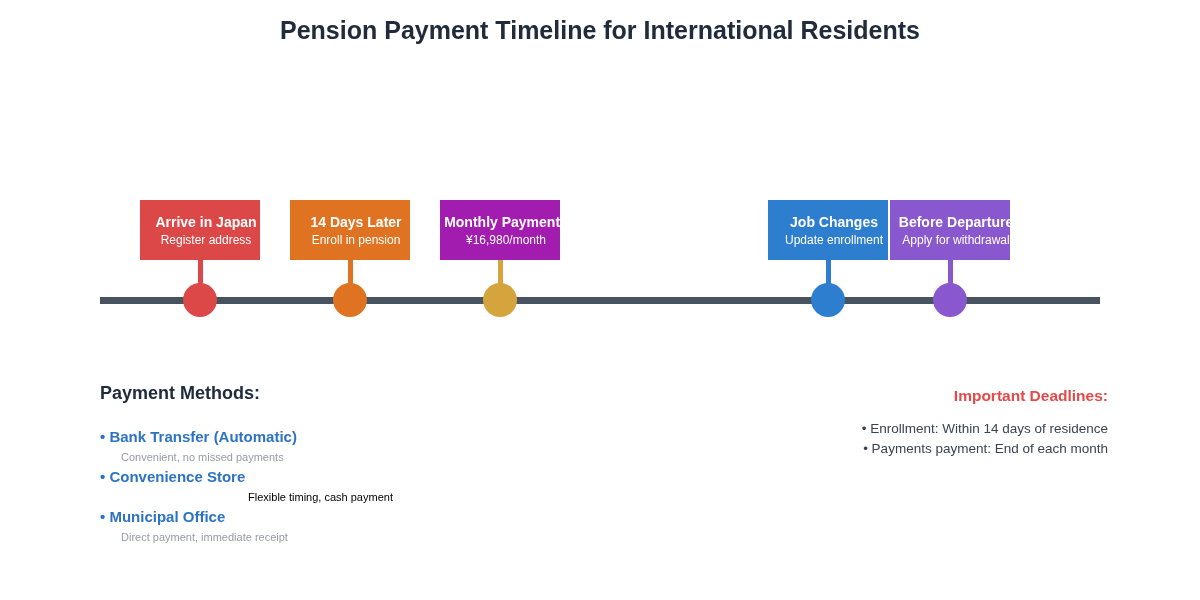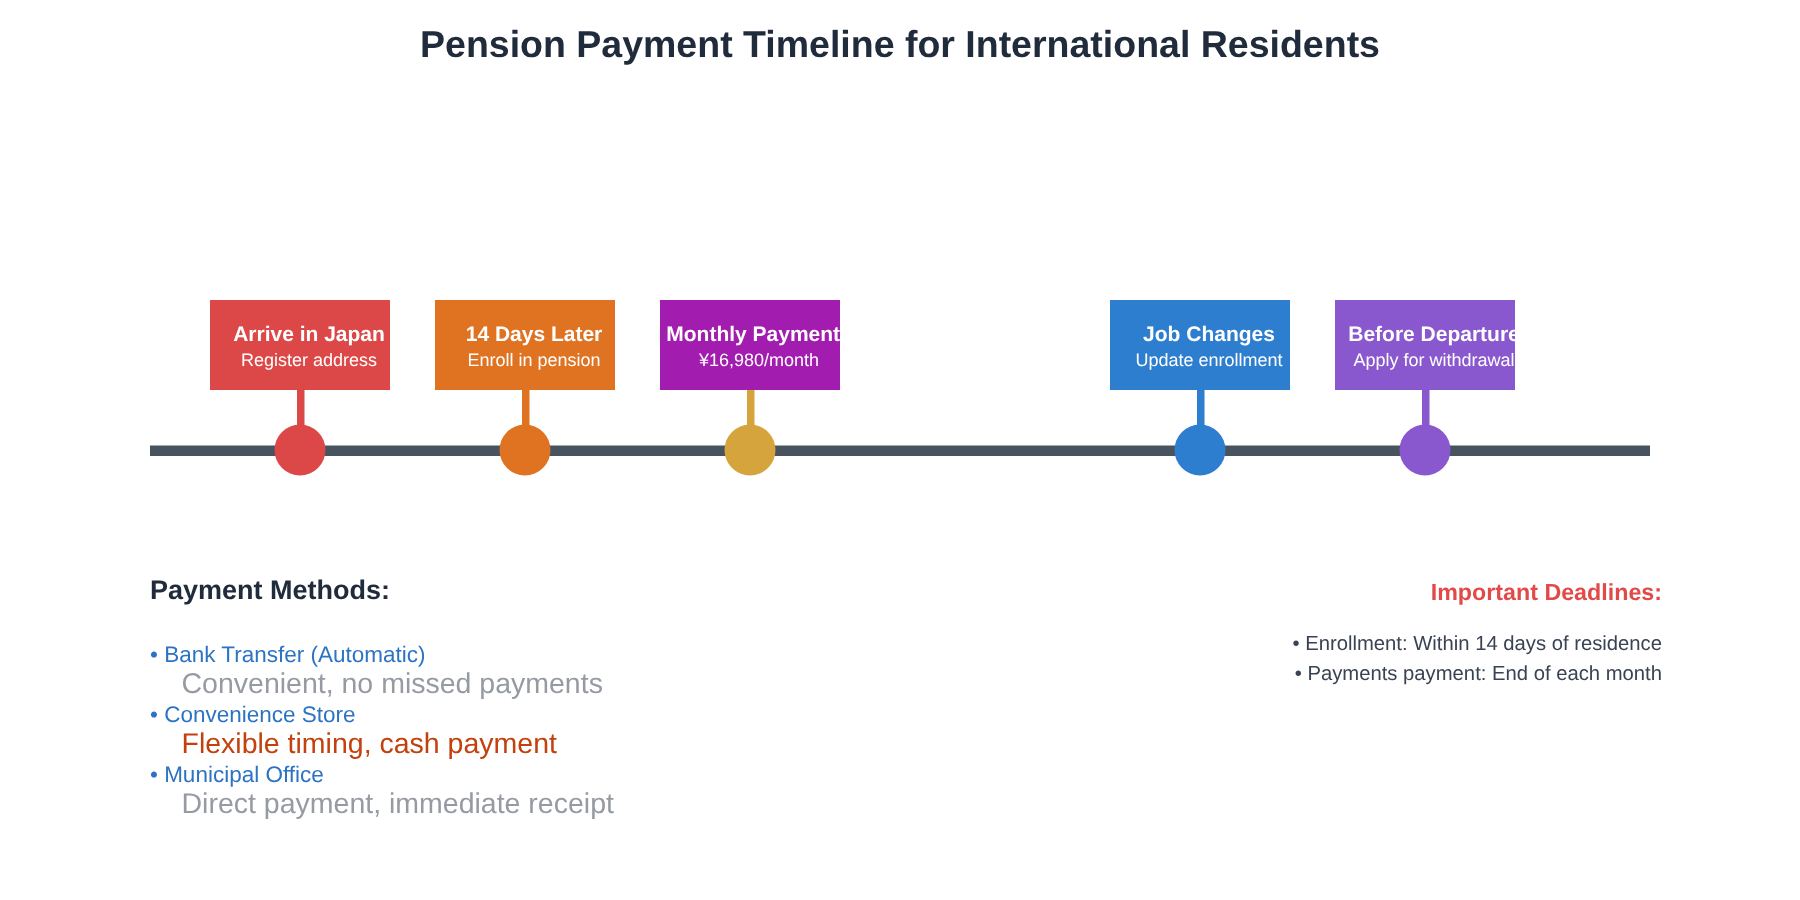--- a/index.html
+++ b/index.html
@@ -84,26 +84,26 @@
   .payments-heading {
     font-size: 18px;
     font-weight: bold;
     color: #202C3C;
     line-height: 22px;
   }
   .payments-list { margin-top: 23px; }
   .payment-item { height: 40px; }
   .payment-label {
     font-size: 15px;
-    font-weight: normal;
+    font-weight: bold;
     line-height: 20px;
     white-space: nowrap;
   }
   .payment-desc {
-    font-size: 19px;
+    font-size: 11px;
     line-height: 20px;
     padding-left: 21px;
     white-space: nowrap;
   }
   .deadlines {
     position: absolute;
     right: 92px;
     top: 387px;
     width: 480px;
     text-align: right;
@@ -152,21 +152,21 @@
     <div class="event" style="left:440px">
       <div class="event-box" style="background-color: #a21caf;">
         <div class="event-title">Monthly Payments</div>
         <div class="event-subtitle">¥16,980/month</div>
       </div>
       <div class="event-stem" style="background-color: rgb(214, 164, 60);"></div>
       <div class="event-dot" style="background-color: rgb(214, 164, 60);"></div>
     </div>
 
 
-    <div class="event" style="left:740px">
+    <div class="event" style="left:768px">
       <div class="event-box" style="background-color: rgb(46, 126, 207);">
         <div class="event-title">Job Changes</div>
         <div class="event-subtitle">Update enrollment</div>
       </div>
       <div class="event-stem" style="background-color: rgb(46, 126, 207);"></div>
       <div class="event-dot" style="background-color: rgb(46, 126, 207);"></div>
     </div>
 
     <div class="event" style="left:890px">
       <div class="event-box" style="background-color: rgb(138, 88, 206);">
@@ -180,21 +180,21 @@
 
   <div class="payments">
     <div class="payments-heading">Payment Methods:</div>
     <div class="payments-list">
       <div class="payment-item">
         <div class="payment-label" style="color: rgb(45, 115, 195);">• Bank Transfer (Automatic)</div>
         <div class="payment-desc" style="color: rgb(150, 155, 163);">Convenient, no missed payments</div>
       </div>
       <div class="payment-item">
         <div class="payment-label" style="color: rgb(45, 115, 195);">• Convenience Store</div>
-        <div class="payment-desc" style="color: #c2410c;">Flexible timing, cash payment</div>
+        <div class="payment-desc" style="color: #000000; text-align: center;">Flexible timing, cash payment</div>
       </div>
       <div class="payment-item">
         <div class="payment-label" style="color: rgb(45, 115, 195);">• Municipal Office</div>
         <div class="payment-desc" style="color: rgb(150, 155, 163);">Direct payment, immediate receipt</div>
       </div>
     </div>
   </div>
 
   <div class="deadlines">
     <div class="deadlines-heading" style="color: rgb(226, 74, 74);">Important Deadlines:</div>

